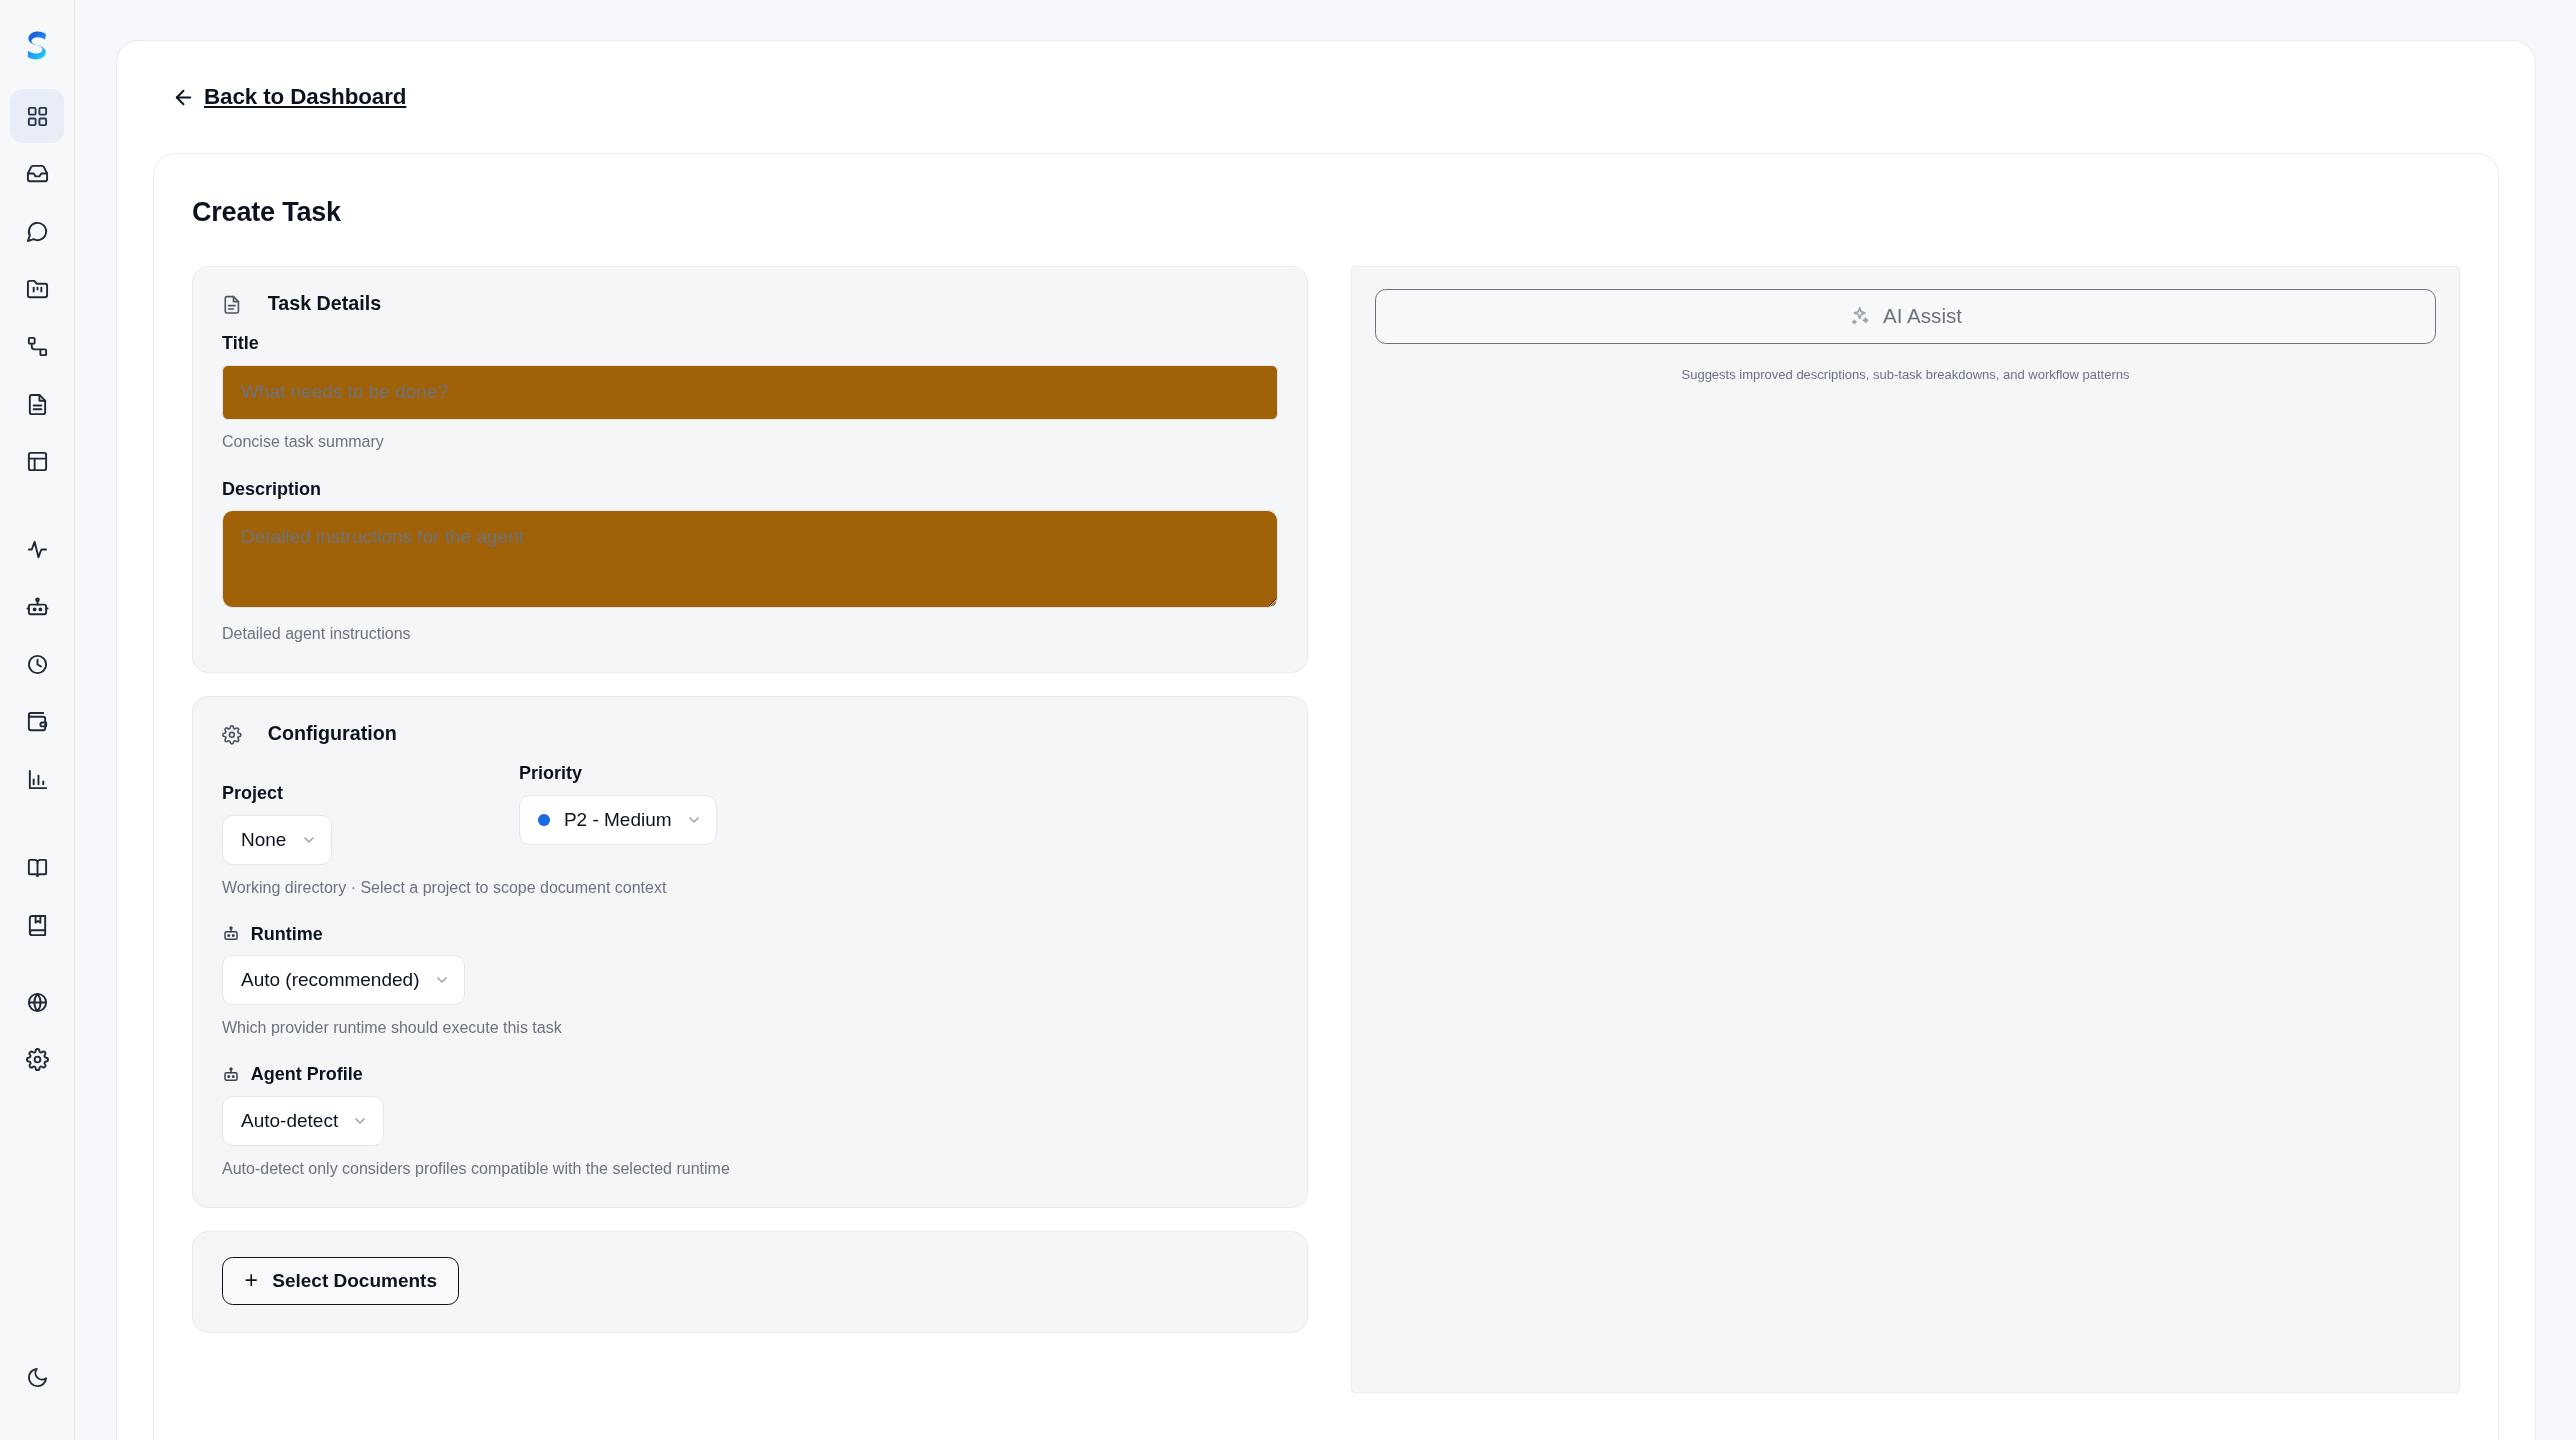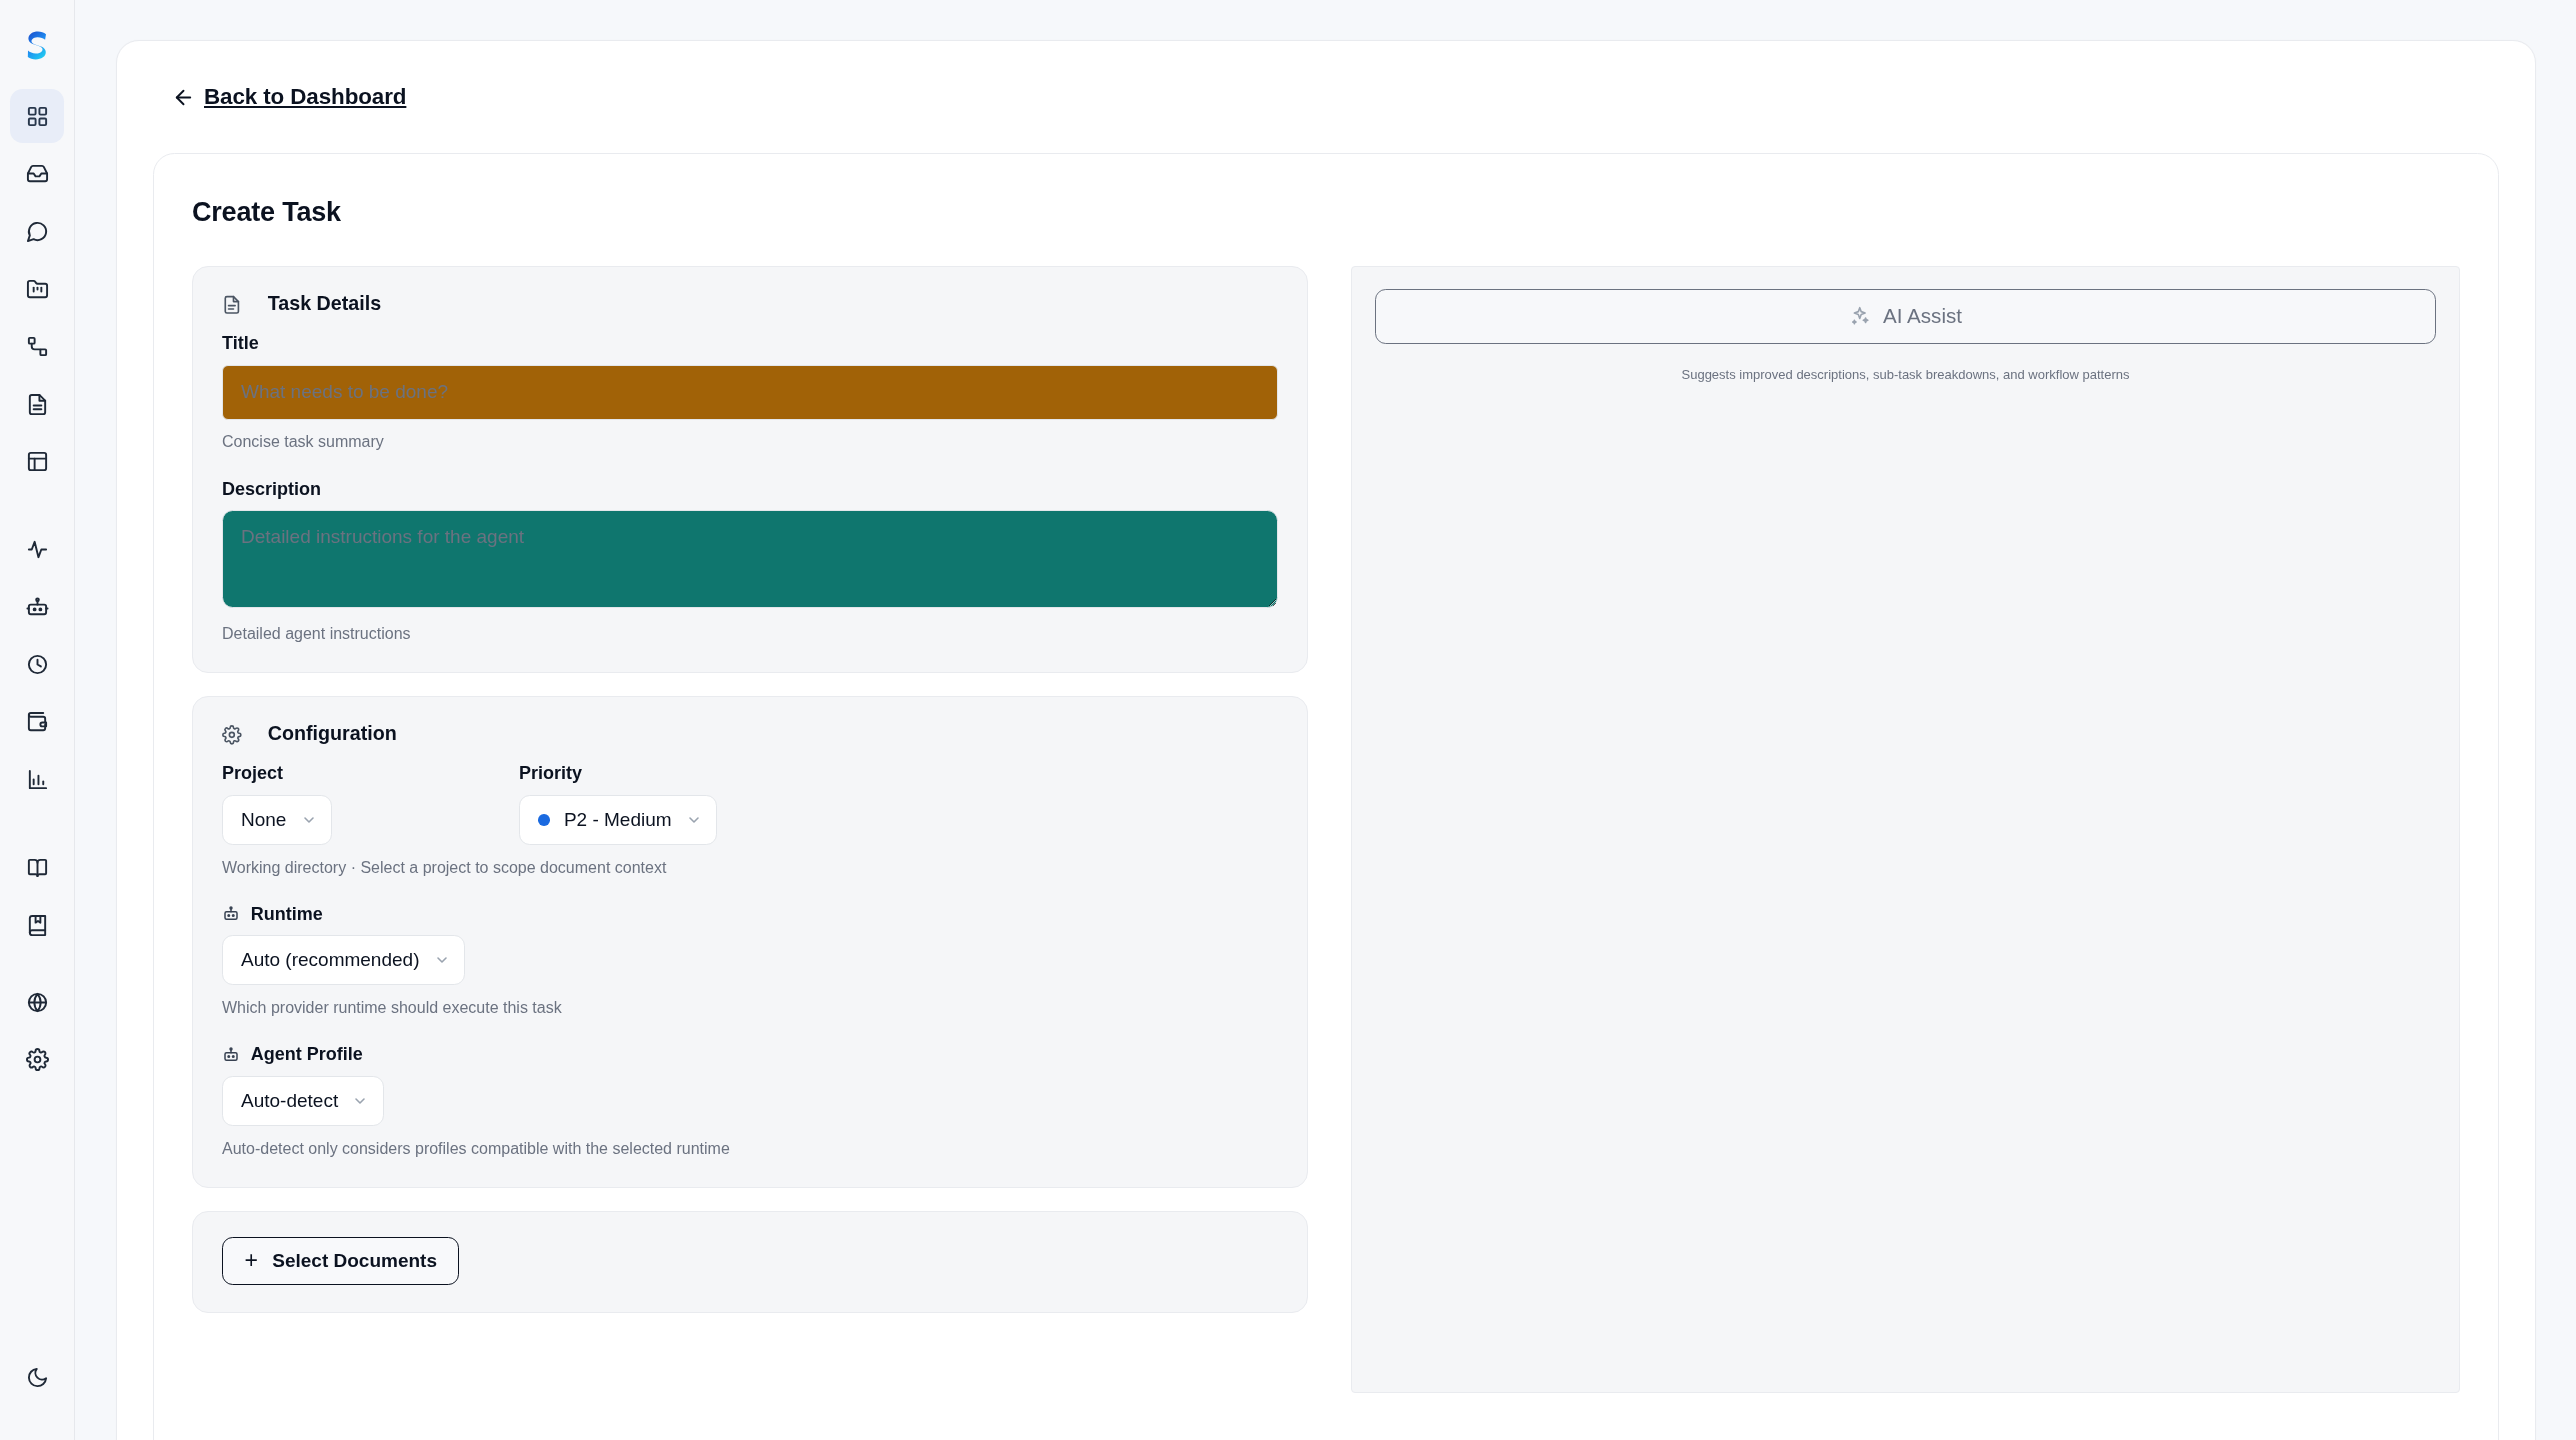--- a/index.html
+++ b/index.html
@@ -121,21 +121,21 @@
     border-radius: 6px;
     padding: 0 18px;
     font-size: 19px; color: #0b1220;
     font-family: "Liberation Sans", sans-serif;
     outline: none;
   }
   .text-input::placeholder { color: #6b7280; }
 
   .textarea {
     width: 100%; height: 98px;
-    background: #0f766e;
+    background: #a16207;
     border: 1.3px solid #e3e6ea;
     border-radius: 10.7px;
     padding: 14.3px 18px;
     font-size: 19px; color: #0b1220;
     font-family: "Liberation Sans", sans-serif;
     resize: vertical; outline: none;
   }
   .textarea::placeholder { color: #6b7280; }
   .spacer-26 { height: 25px; }
 
@@ -146,21 +146,21 @@
     background: #ffffff;
     border: 1.3px solid #e3e6ea;
     border-radius: 10.7px;
     font-size: 19px; color: #0b1220;
     white-space: nowrap;
   }
   .select .chev { display: flex; align-items: center; color: #9aa3af; }
   .dot { width: 11.6px; height: 11.6px; border-radius: 50%; display: inline-block; }
 
   .two-col { display: flex; gap: 0; }
-  .two-col .c1 { width: 297px; flex: 0 0 297px; }
+  .two-col .c1 { width: 297px; flex: 0 0 297px; margin-top: 20px; }
   .two-col .c2 { flex: 1 1 auto; }
 
   
   .btn-outline {
     display: inline-flex; align-items: center; gap: 14.3px;
     height: 48px; padding: 0 21.5px;
     background: #f8f9fb;
     border: 1.8px solid #0b1220;
     border-radius: 10.7px;
     font-size: 19px; font-weight: 700; color: #0b1220;

